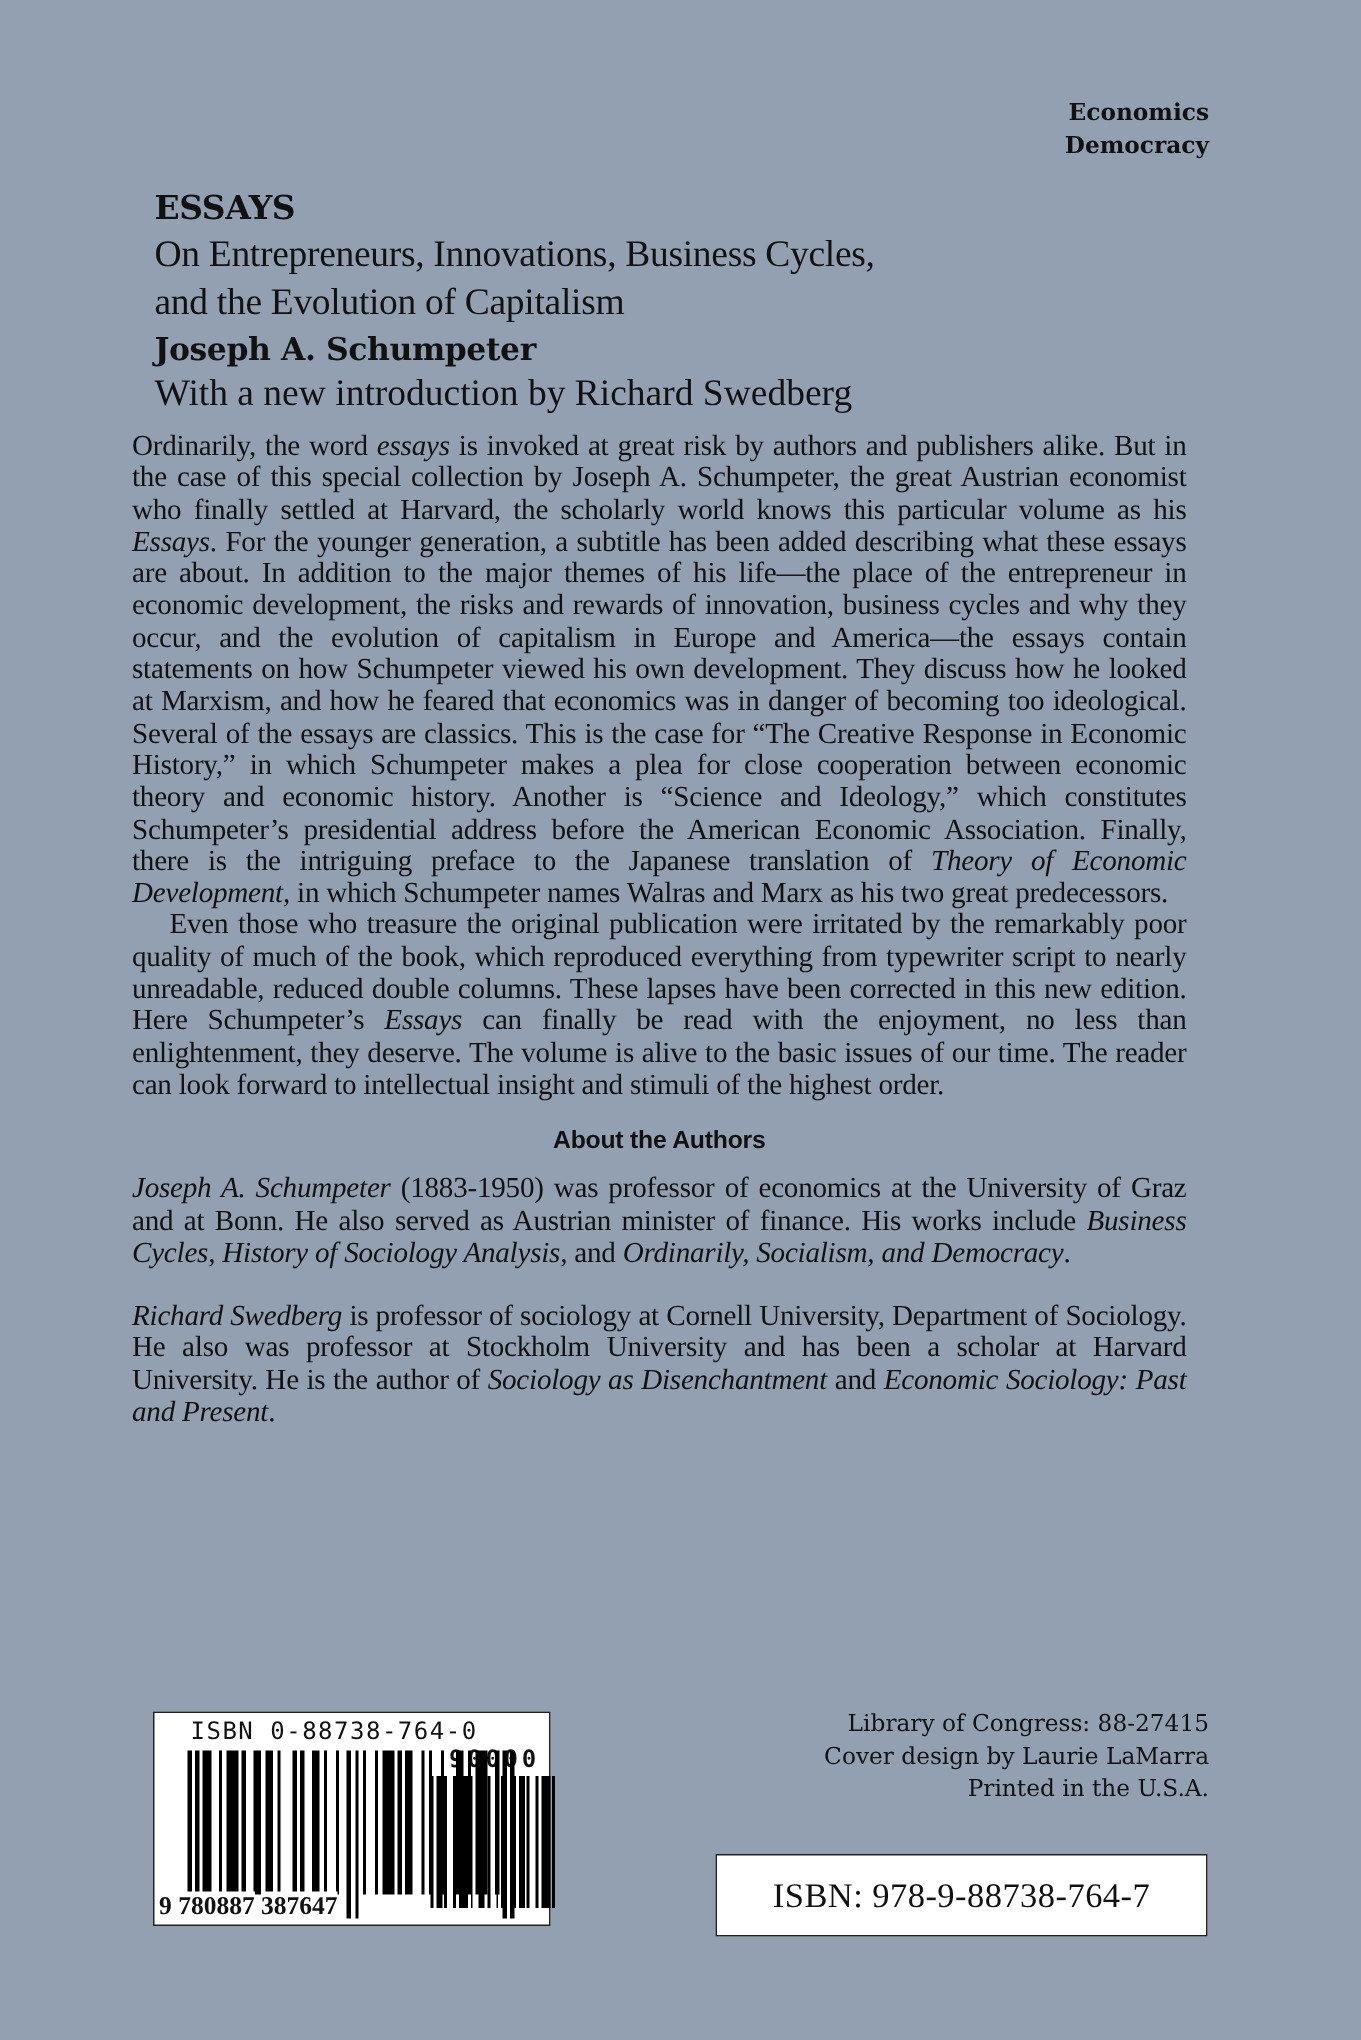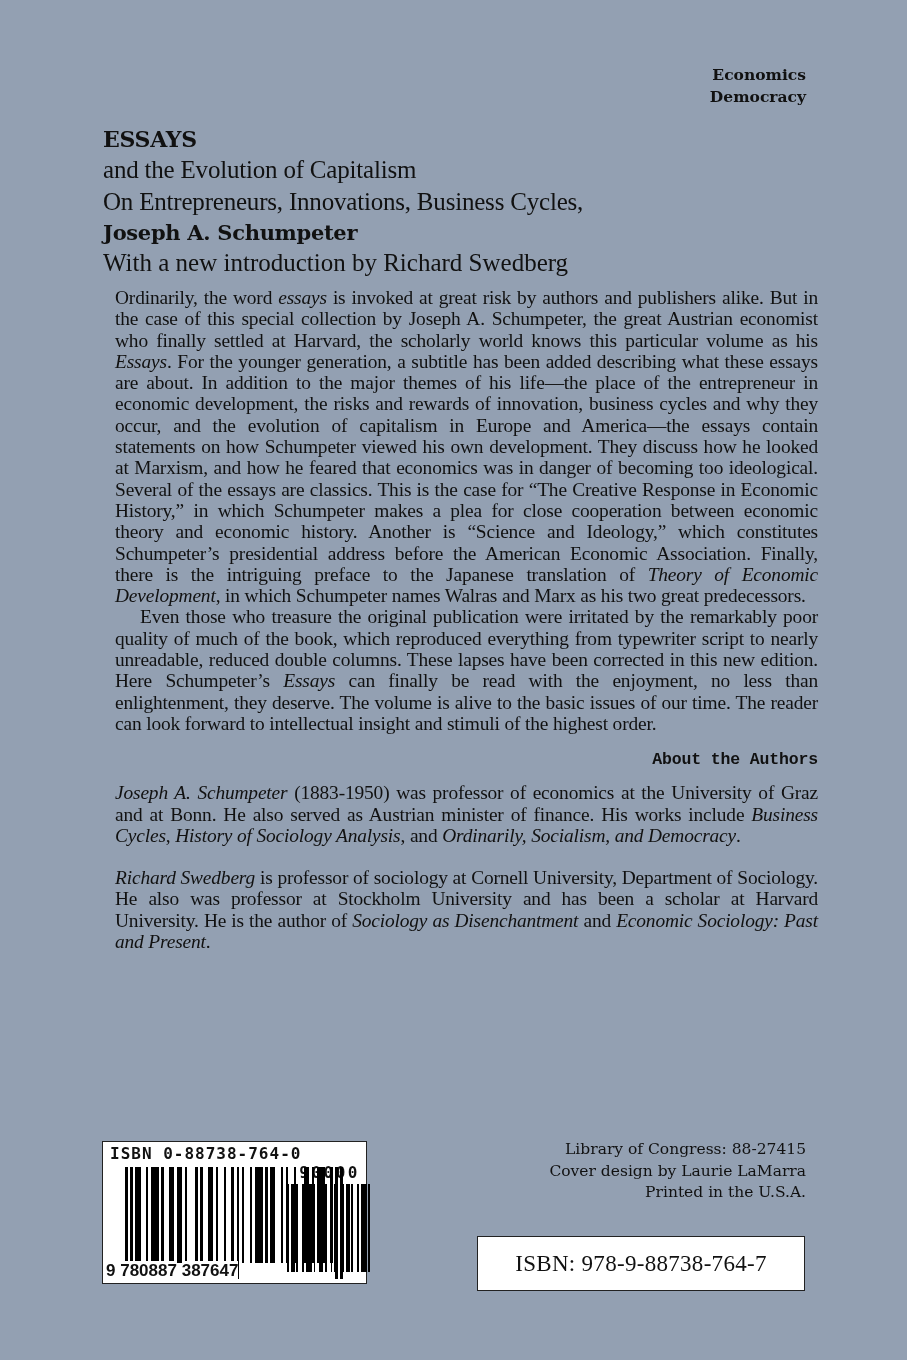--- a/index.html
+++ b/index.html
@@ -51,37 +51,37 @@
       line-height: 29px;
       letter-spacing: -0.3px;
     }
     .intro-by {
       font-family: "Liberation Serif", serif;
       font-size: 25px;
       line-height: 32px;
     }
     .body-text {
       position: absolute;
-      left: 115px;
+      left: 88px;
       top: 287px;
       width: 703px;
       font-size: 19.4px;
       line-height: 21.3px;
       text-align: justify;
       letter-spacing: -0.15px;
     }
     .body-text p {
       margin: 0;
     }
     .body-text p.indent {
       text-indent: 25px;
     }
     .about-heading {
-      text-align: right;
-      font-family: Liberation Mono, monospace;
+      text-align: center;
+      font-family: Liberation Sans, sans-serif;
       font-weight: bold;
       font-size: 16.5px;
       line-height: 22px;
       margin: 15px 0 11px 0;
     }
     .bio {
       margin: 0 0 21px 0 !important;
     }
     i { font-style: italic; }
 
@@ -90,26 +90,26 @@
       left: 102px;
       top: 1141px;
       width: 265px;
       height: 143px;
       background: #fff;
       border: 1px solid #222;
       box-sizing: border-box;
     }
     .isbn10 {
       position: absolute;
-      left: 7px;
+      left: 24px;
       top: 2px;
       font-family: "DejaVu Sans Mono", monospace;
       font-size: 16px;
       letter-spacing: 1px;
-      font-weight: bold;
+      font-weight: normal;
     }
     .addon-code {
       position: absolute;
       right: 6px;
       top: 21px;
       font-family: "DejaVu Sans Mono", monospace;
       font-size: 16px;
       letter-spacing: 2.5px;
       font-weight: bold;
     }
@@ -128,21 +128,21 @@
       height: 88px;
       display: flex;
       align-items: flex-start;
     }
     .bar { background: #000; height: 100%; }
     .gap { height: 100%; }
     .ean-digits {
       position: absolute;
       left: 3px;
       bottom: 2px;
-      font-family: Liberation Sans, sans-serif;
+      font-family: Liberation Serif, serif;
       font-size: 17px;
       font-weight: bold;
       background: transparent;
       white-space: pre;
     }
     .ean-digits span.bg { background: #fff; }
 
     .colophon {
       position: absolute;
       right: 101px;
@@ -172,22 +172,22 @@
 </head>
 <body>
 
 <div class="category">
   <div>Economics</div>
   <div>Democracy</div>
 </div>
 
 <div class="title-block">
   <div class="book-title">ESSAYS</div>
+  <div class="subtitle">On Entrepreneurs, Innovations, Business Cycles,</div>
   <div class="subtitle">and the Evolution of Capitalism</div>
-  <div class="subtitle">On Entrepreneurs, Innovations, Business Cycles,</div>
   <div class="author">Joseph A. Schumpeter</div>
   <div class="intro-by">With a new introduction by Richard Swedberg</div>
 </div>
 
 <div class="body-text">
   <p><span>Ordinarily, the word </span><i>essays</i><span> is invoked at great risk by authors and publishers alike. But in the case of this special collection by Joseph A. Schumpeter, the great Austrian economist who finally settled at Harvard, the scholarly world knows this particular volume as his </span><i>Essays</i><span>. For the younger generation, a subtitle has been added describing what these essays are about. In addition to the major themes of his life—the place of the entrepreneur in economic development, the risks and rewards of innovation, business cycles and why they occur, and the evolution of capitalism in Europe and America—the essays contain statements on how Schumpeter viewed his own development. They discuss how he looked at Marxism, and how he feared that economics was in danger of becoming too ideological. Several of the essays are classics. This is the case for “The Creative Response in Economic History,”  in which Schumpeter makes a plea for close cooperation between economic theory and economic history. Another is “Science and Ideology,” which constitutes Schumpeter’s presidential address before the American Economic Association. Finally, there is the intriguing preface to the Japanese translation of </span><i>Theory of Economic Development</i><span>, in which Schumpeter names Walras and Marx as his two great predecessors.</span></p>
   <p class="indent"><span>Even those who treasure the original publication were irritated by the remarkably poor quality of much of the book, which reproduced everything from typewriter script to nearly unreadable, reduced double columns. These lapses have been corrected in this new edition. Here Schumpeter’s </span><i>Essays</i><span> can finally be read with the enjoyment, no less than enlightenment, they deserve. The volume is alive to the basic issues of our time. The reader can look forward to intellectual insight and stimuli of the highest order.</span></p>
 
   <div class="about-heading">About the Authors</div>
 

